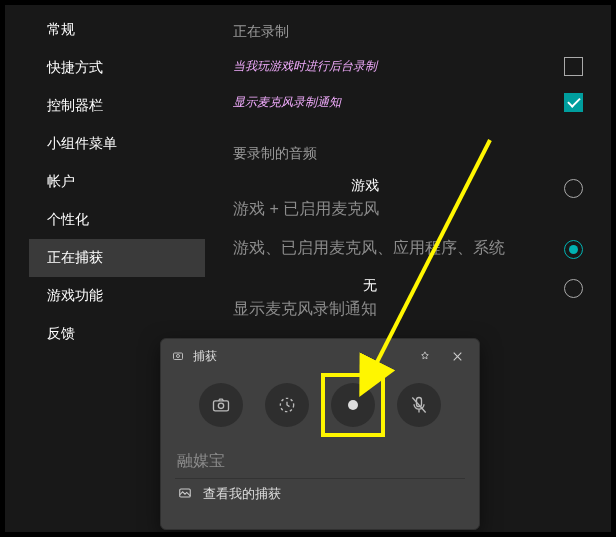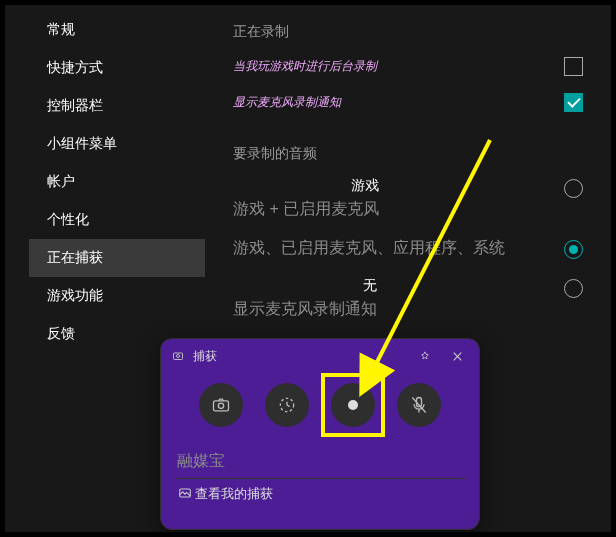--- a/index.html
+++ b/index.html
@@ -86,22 +86,22 @@
   .radio.selected { border-color: #00b3b3; }
   .radio.selected::after {
     content: ""; width: 9px; height: 9px; border-radius: 50%;
     background: #00b3b3;
   }
   
   .widget {
     position: absolute;
     left: 160px; top: 338px;
     width: 320px; height: 192px;
-    background: #4c1d95;
-    border-radius: 12px;
+    background: #404040;
+    border-radius: 6px;
     border: 1px solid #303030;
     box-shadow: 0 6px 20px rgba(0,0,0,.5);
     display: flex; flex-direction: column;
   }
   .w-titlebar {
     height: 34px;
     display: flex; align-items: center;
     padding: 0 10px;
     gap: 8px;
   }
@@ -131,21 +131,21 @@
     width: 64px; height: 64px;
     border: 4px solid #fff600;
     pointer-events: none;
   }
   .w-divider { height: 1px; background: #333; margin: 0 14px; }
   .w-section-label {
     font-size: 16px; color: #8c8c8c;
     padding: 10px 16px 6px 16px;
   }
   .w-footer {
-    display: flex; align-items: center; gap: 2px;
+    display: flex; align-items: center; gap: 10px;
     padding: 6px 16px 12px 16px;
     font-size: 13px; color: #ddd; cursor: pointer;
   }
   
   .arrow-svg {
     position: absolute;
     left: 0; top: 0;
     pointer-events: none;
   }
 </style>

